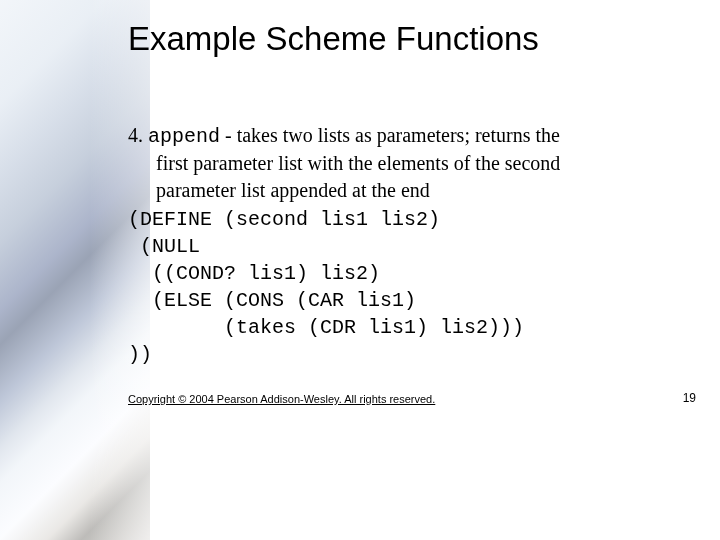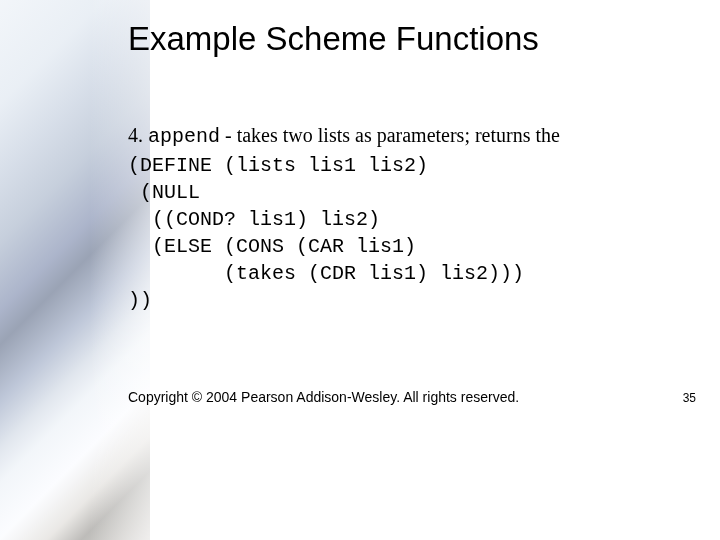--- a/index.html
+++ b/index.html
@@ -66,23 +66,24 @@
     font-family: "Courier New", Courier, monospace;
     font-size: 20px;
     white-space: pre;
     line-height: 1.35;
     margin-top: 2px;
   }
   .footer-left {
     position: absolute;
     left: 128px;
     bottom: 22px;
-    font-size: 14px;
+    font-size: 11px;
     font-family: Arial, Helvetica, sans-serif;
     color: #000;
+    text-decoration: underline;
   }
   .footer-right {
     position: absolute;
     right: 24px;
     bottom: 22px;
     font-size: 12px;
     font-family: Arial, Helvetica, sans-serif;
     color: #000;
   }
 </style>
@@ -94,24 +95,26 @@
 
 <div class="slide">
 
   <div class="title">Example Scheme Functions</div>
 
   <div class="body-area">
     <span class="desc-line">
       <span>4.</span>
       <span class="mono">append</span><span> - takes two lists as parameters; returns the</span>
     </span>
-    <div class="code-block"><span>(DEFINE (lists lis1 lis2)</span>
+    <span class="desc-line desc-indent">first parameter list with the elements of the second</span>
+    <span class="desc-line desc-indent">parameter list appended at the end</span>
+    <div class="code-block"><span>(DEFINE (second lis1 lis2)</span>
 <span> (NULL</span>
 <span>  ((COND? lis1) lis2)</span>
 <span>  (ELSE (CONS (CAR lis1)</span>
 <span>        (takes (CDR lis1) lis2)))</span>
 <span>))</span></div>
   </div>
 
   <div class="footer-left">Copyright © 2004 Pearson Addison-Wesley. All rights reserved.</div>
-  <div class="footer-right">35</div>
+  <div class="footer-right">19</div>
 
 </div>
 
 </body></html>

